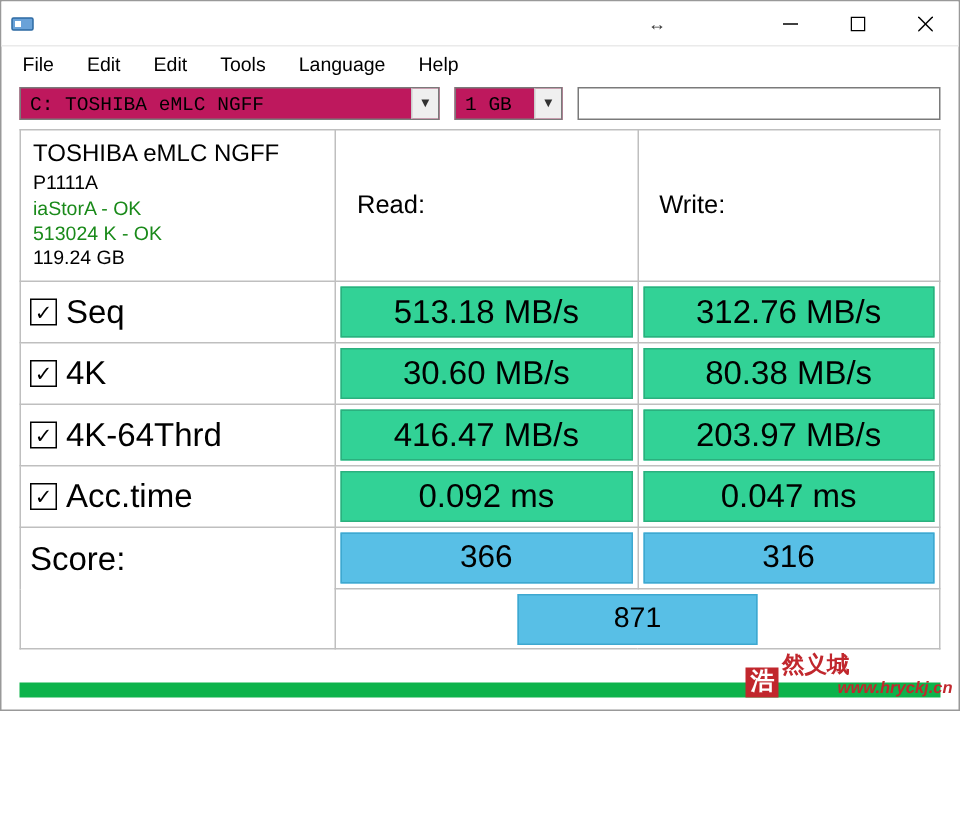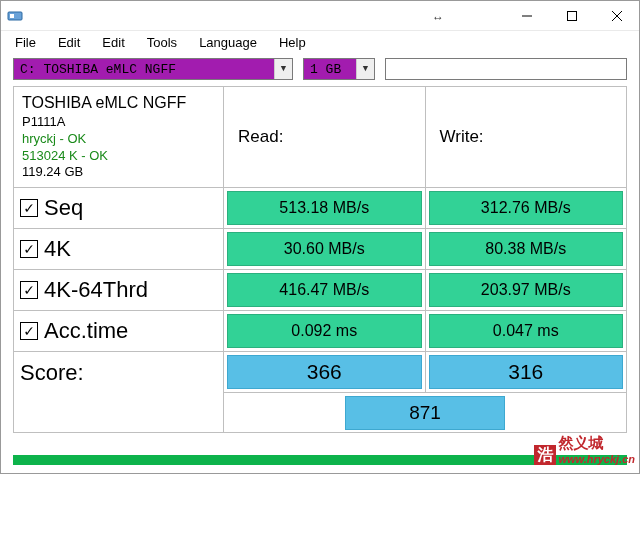--- a/index.html
+++ b/index.html
@@ -46,21 +46,21 @@
     gap: 10px;
     padding: 2px 12px 6px 12px;
     align-items: center;
   }
   .combo {
     border: 1px solid #7a7a7a;
     font-family: "Consolas","Courier New",monospace;
     font-size: 13px;
     height: 22px;
     display: flex; align-items: center;
-    background: #a21caf;
+    background: #be185d;
   }
   .combo .combo-text { padding: 0 6px; flex:1; white-space: nowrap; overflow:hidden; }
   .combo .combo-btn {
     width: 18px; height: 100%; display:flex; align-items:center; justify-content:center;
     border-left: 1px solid #ccc; background:#efefef; font-size:9px; color:#333;
   }
   .combo.drive { width: 280px; }
   .combo.size  { width: 72px; }
   .blank-field {
     flex: 1;
@@ -102,21 +102,21 @@
     align-items:center; justify-content:center; font-size:14px; line-height:1;
     flex-shrink: 0;
   }
   .val-cell { padding: 0 !important; height: 40px; }
   .val-pill {
     margin: 3px;
     background: #32d296;
     border: 1px solid #2bb07e;
     height: 34px;
     display:flex; align-items:center; justify-content:center;
-    font-size: 16px;
+    font-size: 22px;
     text-align: center;
   }
   .score-row td { font-size: 22px; }
   .score-pill {
     margin: 3px;
     background: #58bfe6;
     border: 1px solid #3ea8d0;
     height: 34px;
     display:flex; align-items:center; justify-content:center;
     font-size: 21px;
@@ -139,21 +139,21 @@
     position: absolute; right: 4px; bottom: -26px;
     display:flex; align-items:flex-end; gap:2px;
     font-size: 10px;
   }
   .wm-badge {
     background:#c1272d; color:#fff; font-weight:bold;
     padding:2px 3px; font-size:16px; line-height:1;
     display:flex; flex-direction:column; align-items:center;
     font-family: "SimSun","Microsoft YaHei",serif;
   }
-  .wm-url { color:#c1272d; font-style:italic; font-size:11px; font-weight:bold; }
+  .wm-url { color:#c1272d; font-style:italic; font-size:11px; font-weight:bold;margin-left:37px; }
   .progress-area {
     margin: 22px 12px 8px 12px;
     height: 10px;
     background: #0db34b;
   }
   col.c1 { width: 210px; }
   col.c2 { width: auto; }
   col.c3 { width: auto; }
 </style>
 </head>
@@ -214,21 +214,21 @@
         <col class="c1">
         <col class="c2">
         <col class="c3">
       </colgroup>
 
     <tbody>
         <tr>
       <td class="info-cell">
         <div class="dev">TOSHIBA eMLC NGFF</div>
         <div class="fw">P1111A</div>
-        <div class="ok">hryckj - OK</div>
+        <div class="ok">iaStorA - OK</div>
         <div class="ok">513024 K - OK</div>
         <div class="cap">119.24 GB</div>
       </td>
       <td class="hdr">Read:</td>
       <td class="hdr">Write:</td>
     </tr>
 
     <tr>
       <td>
         <div class="row-label">

